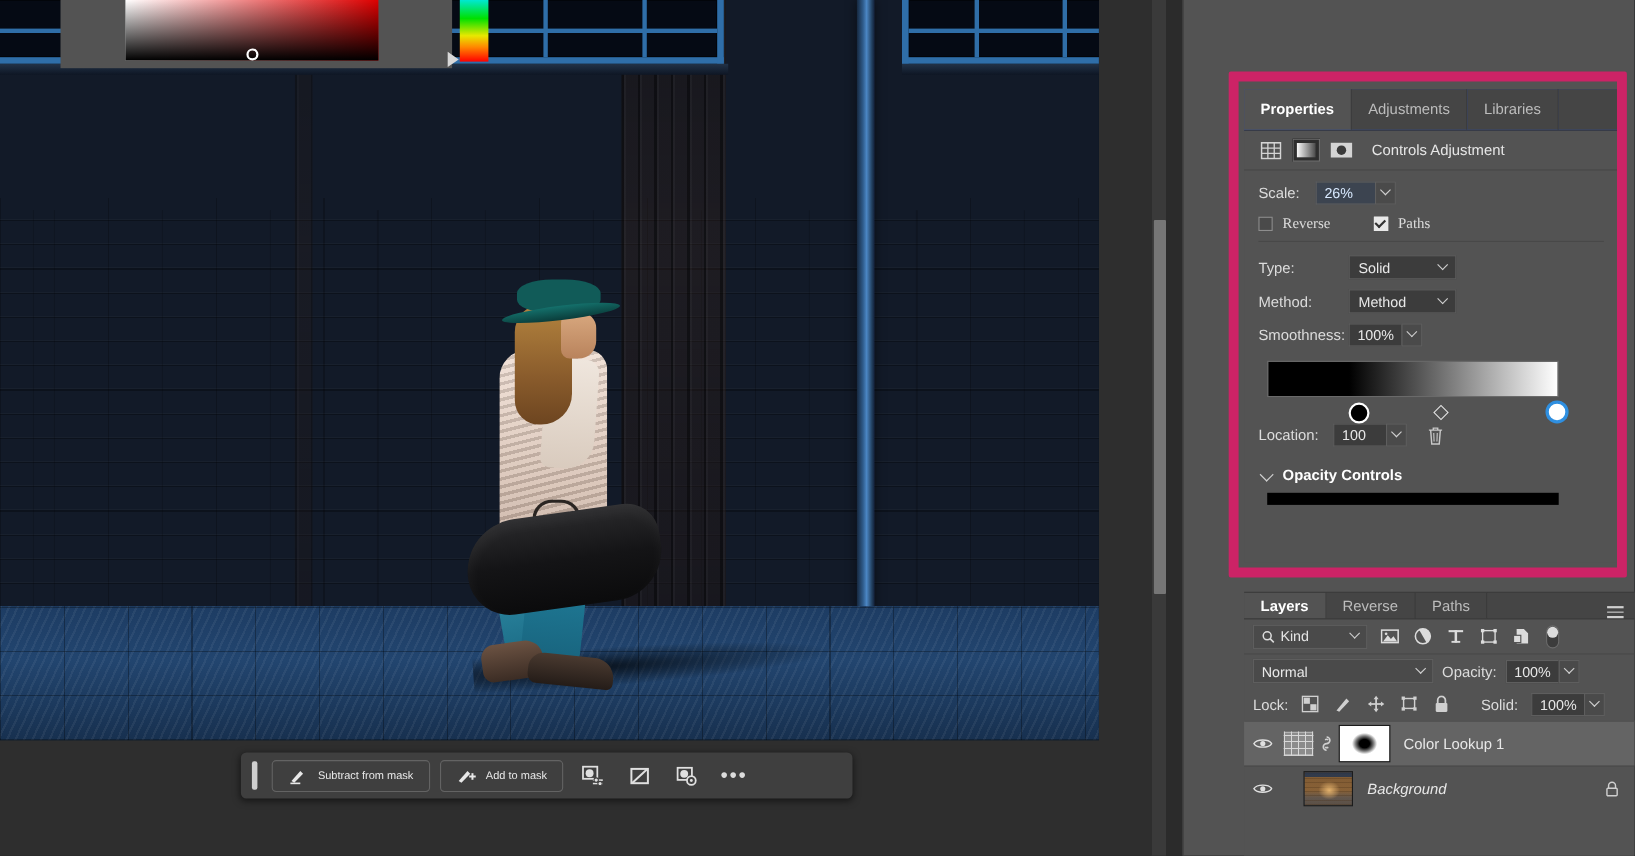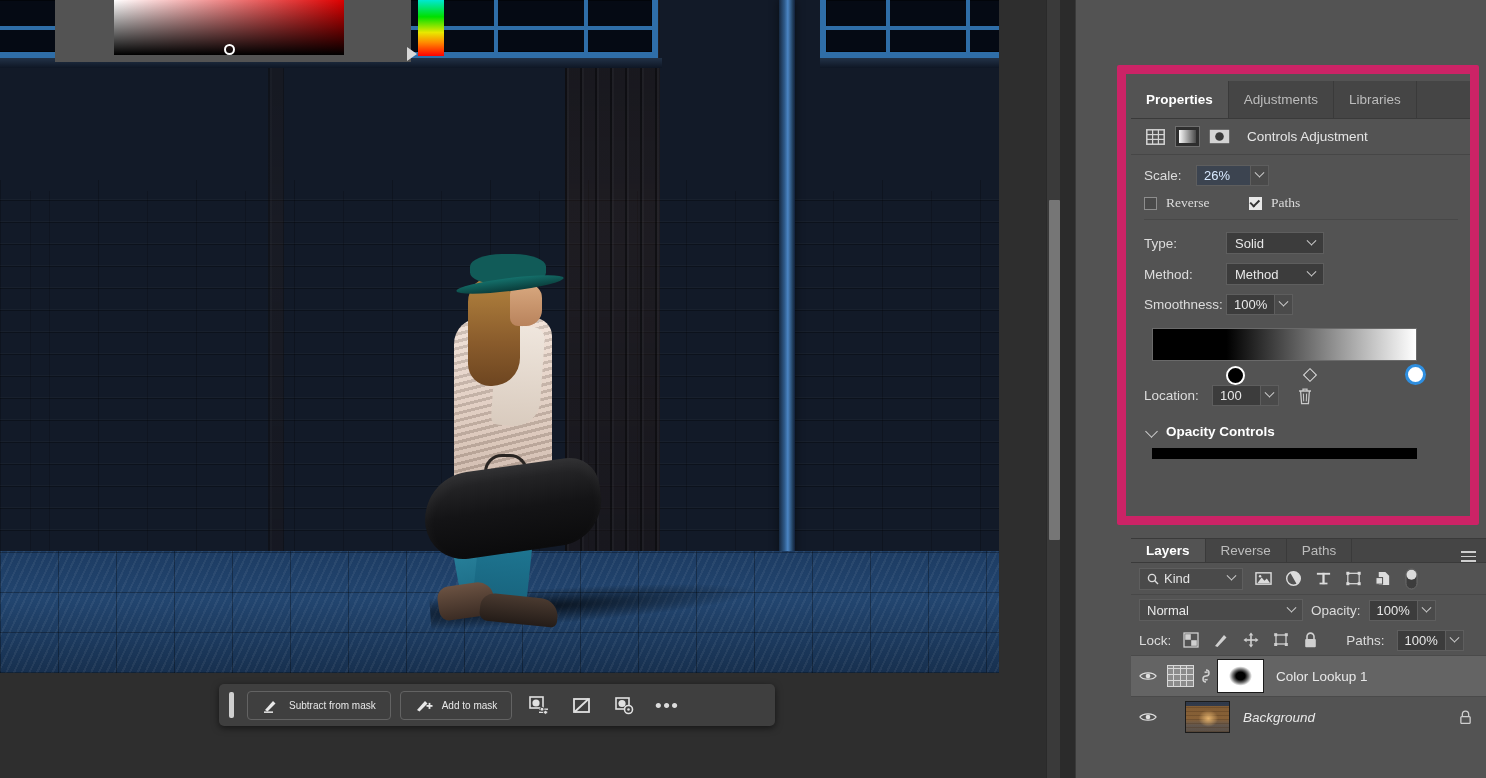--- a/index.html
+++ b/index.html
@@ -723,21 +723,21 @@
           <rect x="1.2" y="1.2" width="3" height="3" fill="#d0d0d0"></rect>
           <rect x="11.8" y="1.2" width="3" height="3" fill="#d0d0d0"></rect>
           <rect x="1.2" y="11" width="3" height="3" fill="#d0d0d0"></rect>
           <rect x="11.8" y="11" width="3" height="3" fill="#d0d0d0"></rect>
         </svg>
         <svg width="15" height="17" viewBox="0 0 15 17">
           <path d="M4 7 V4.6 a3.5 3.5 0 0 1 7 0 V7" fill="none" stroke="#d0d0d0" stroke-width="1.6"></path>
           <rect x="2.2" y="7" width="10.6" height="8.2" rx="1" fill="#d0d0d0"></rect>
         </svg>
       </div>
-      <span class="lbl" style="margin-left:16px;">Paths:</span>
+      <span class="lbl" style="margin-left:16px;">Solid:</span>
       <div class="fieldwrap">
         <div class="field" style="width:46px;">100%</div>
         <div class="stepper">
             <span class="chev"></span>
           </div>
       </div>
     </div>
 
     <div class="layer-row selected">
       <svg class="eye" viewBox="0 0 20 14">

